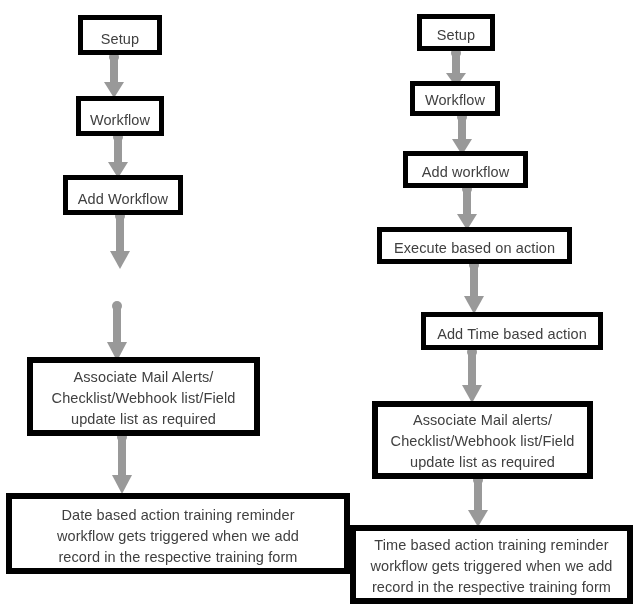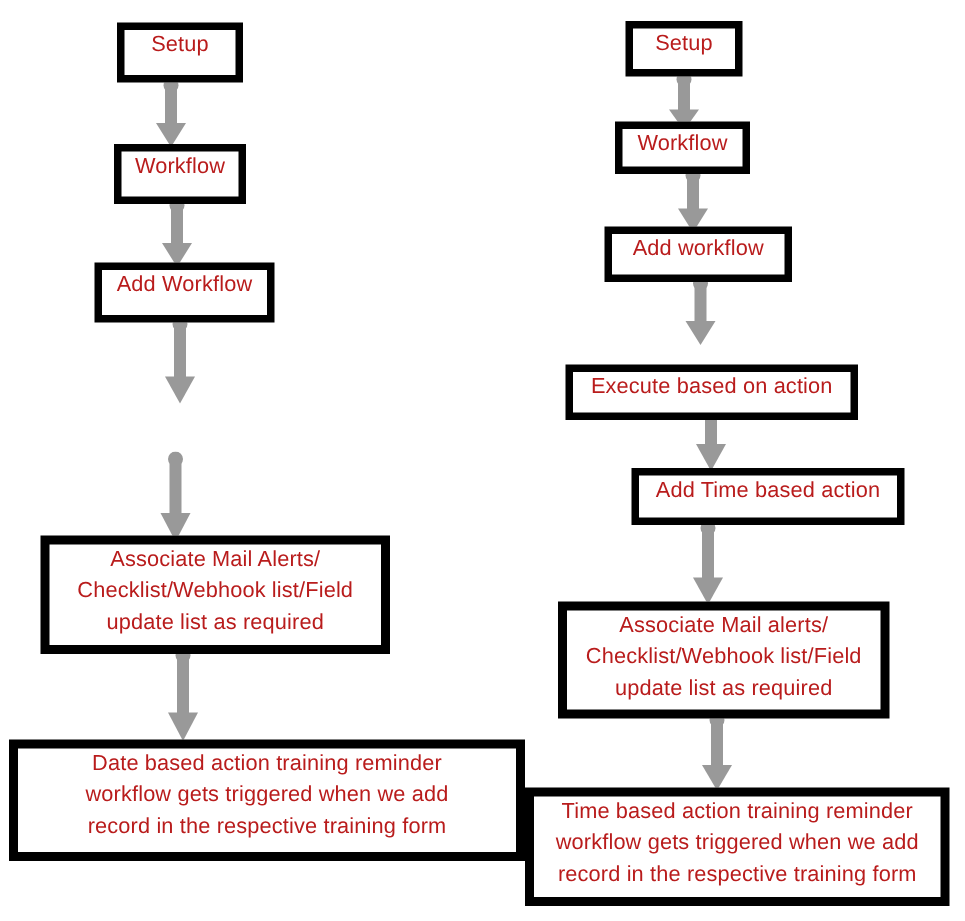--- a/index.html
+++ b/index.html
@@ -16,24 +16,24 @@
     height: 614px;
     background: #ffffff;
     overflow: hidden;
   }
   .node {
     position: absolute;
     box-sizing: border-box;
     background: #ffffff;
     border: 5px solid #000000;
     display: flex;
-    align-items: flex-start;
+    align-items: flex-end;
     justify-content: center;
     text-align: center;
-    color: #b91c1c;
+    color: #404040;
     font-size: 14.5px;
     line-height: 1.45;
     letter-spacing: 0.1px;
     z-index: 2;
   }
   .node.thick { border-width: 6px; }
   .node .label {
     display: block;
     width: 100%;
     padding: 0 4px;
@@ -171,21 +171,21 @@
   </div>
 
   <div class="node" style="left:410px; top:81px; width:90px; height:35px;">
     <span class="label">Workflow</span>
   </div>
 
   <div class="node" style="left:403px; top:151px; width:125px; height:37px;">
     <span class="label">Add workflow</span>
   </div>
 
-  <div class="node" style="left:377px; top:227px; width:195px; height:37px;margin-top:16px;">
+  <div class="node" style="left:377px; top:227px; width:195px; height:37px;">
     <span class="label">Execute based on action</span>
   </div>
 
   <div class="node" style="left:385px; top:312px; width:182px; height:38px;margin-left:36px;">
     <span class="label">Add Time based action</span>
   </div>
 
   <div class="node thick" style="left:372px; top:401px; width:221px; height:78px;">
     <span class="label">
       <span>Associate Mail alerts/</span><br>

